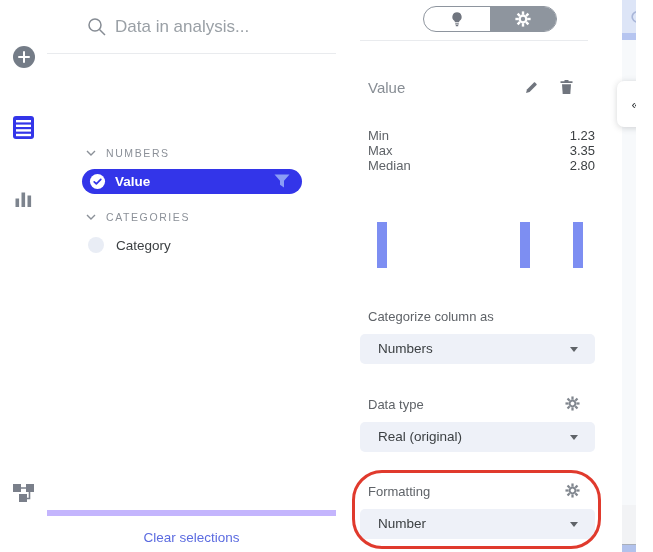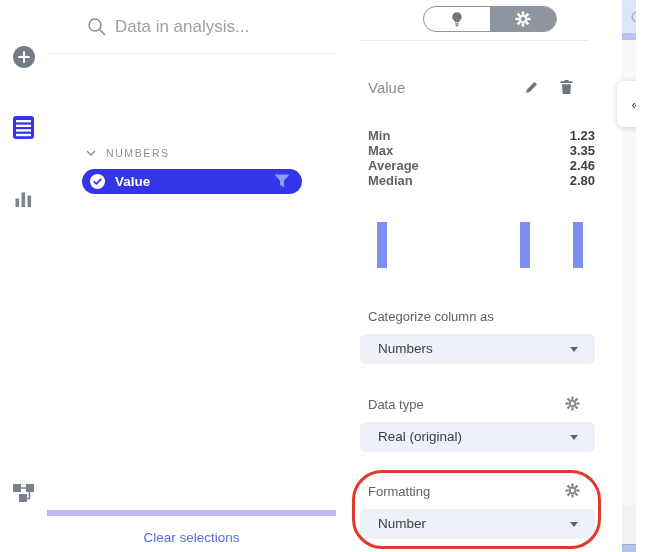--- a/index.html
+++ b/index.html
@@ -43,21 +43,21 @@
   .mode-toggle{position:absolute;left:87px;top:6px;width:132px;height:24px;border:1px solid #8e959e;border-radius:13px;
                display:flex;overflow:hidden;background:#fff;}
   .mode-seg{flex:1;display:flex;align-items:center;justify-content:center;cursor:pointer;}
   .mode-seg.active{background:#8e959e;}
   .top-divider{position:absolute;left:24px;top:40px;width:228px;height:1px;background:#e9ebee;}
   .col-header-title{position:absolute;left:32px;top:79px;font-size:15px;color:#878d94;}
   .icon-btn{position:absolute;background:none;border:none;padding:0;cursor:pointer;display:flex;}
   .pencil-btn{left:188px;top:80px;}
   .trash-btn{left:223px;top:79px;}
   .stats{position:absolute;left:32px;top:128px;width:227px;}
-  .stat-row{display:flex;justify-content:space-between;font-size:13px;line-height:15px;font-weight:bold;}
+  .stat-row{display:flex;justify-content:space-between;font-size:13px;line-height:15px;}
   .stat-label{color:#5f6368;}
   .stat-value{color:#3c4043;}
   .hist{position:absolute;left:24px;top:210px;width:235px;height:58px;}
   .hist-bar{position:absolute;bottom:0;width:10px;background:#7d8ef2;}
   .field-label{position:absolute;left:32px;font-size:13px;color:#5f6368;}
   .dropdown{position:absolute;left:24px;width:235px;height:30px;background:#eef1f8;border-radius:5px;
             font-size:13.5px;color:#3c4043;line-height:30px;cursor:pointer;}
   .dropdown .dd-label{margin-left:18px;}
   .dropdown .caret{right:17px;}
   .gear-btn{left:229px;}
@@ -151,21 +151,31 @@
           </svg>
       </span>
       <span class="pill-label">Value</span>
       <span class="funnel">
         <svg width="16" height="14" viewBox="0 0 16 14">
             <path d="M.5.5h15L10 6.8v6.7L6 10.7V6.8z" fill="#8b9df6"></path>
           </svg>
       </span>
     </div>
 
-
+    <div class="section-header" style="top:210px;">
+      <svg width="10" height="6" viewBox="0 0 10 6">
+          <path d="M1 1l4 4 4-4" fill="none" stroke="#8b9098" stroke-width="1.4"></path>
+        </svg>
+      <span>CATEGORIES</span>
+    </div>
+
+    <div class="category-row">
+      <span class="cat-circle"></span>
+      <span class="cat-label">Category</span>
+    </div>
 
     <div class="panel-footer">
       <a class="clear-link">Clear selections</a>
     </div>
   </div>
 
   <div class="right-panel">
     <div class="mode-toggle">
       <span class="mode-seg">
         <svg width="16" height="16" viewBox="0 0 16 16">
@@ -210,24 +220,20 @@
     <div class="stats">
       <div class="stat-row">
         <span class="stat-label">Min</span>
         <span class="stat-value">1.23</span>
       </div>
       <div class="stat-row">
         <span class="stat-label">Max</span>
         <span class="stat-value">3.35</span>
       </div>
       <div class="stat-row">
-        <span class="stat-label">Average</span>
-        <span class="stat-value">2.46</span>
-      </div>
-      <div class="stat-row">
         <span class="stat-label">Median</span>
         <span class="stat-value">2.80</span>
       </div>
     </div>
 
     <div class="hist">
       <div class="hist-bar" style="left: 7.2%; height: 46px; background: rgb(125, 142, 242);"></div>
       <div class="hist-bar" style="left: 68.1%; height: 46px; background: rgb(125, 142, 242);"></div>
       <div class="hist-bar" style="left: 90.6%; height: 46px; background: rgb(125, 142, 242);"></div>
     </div>

